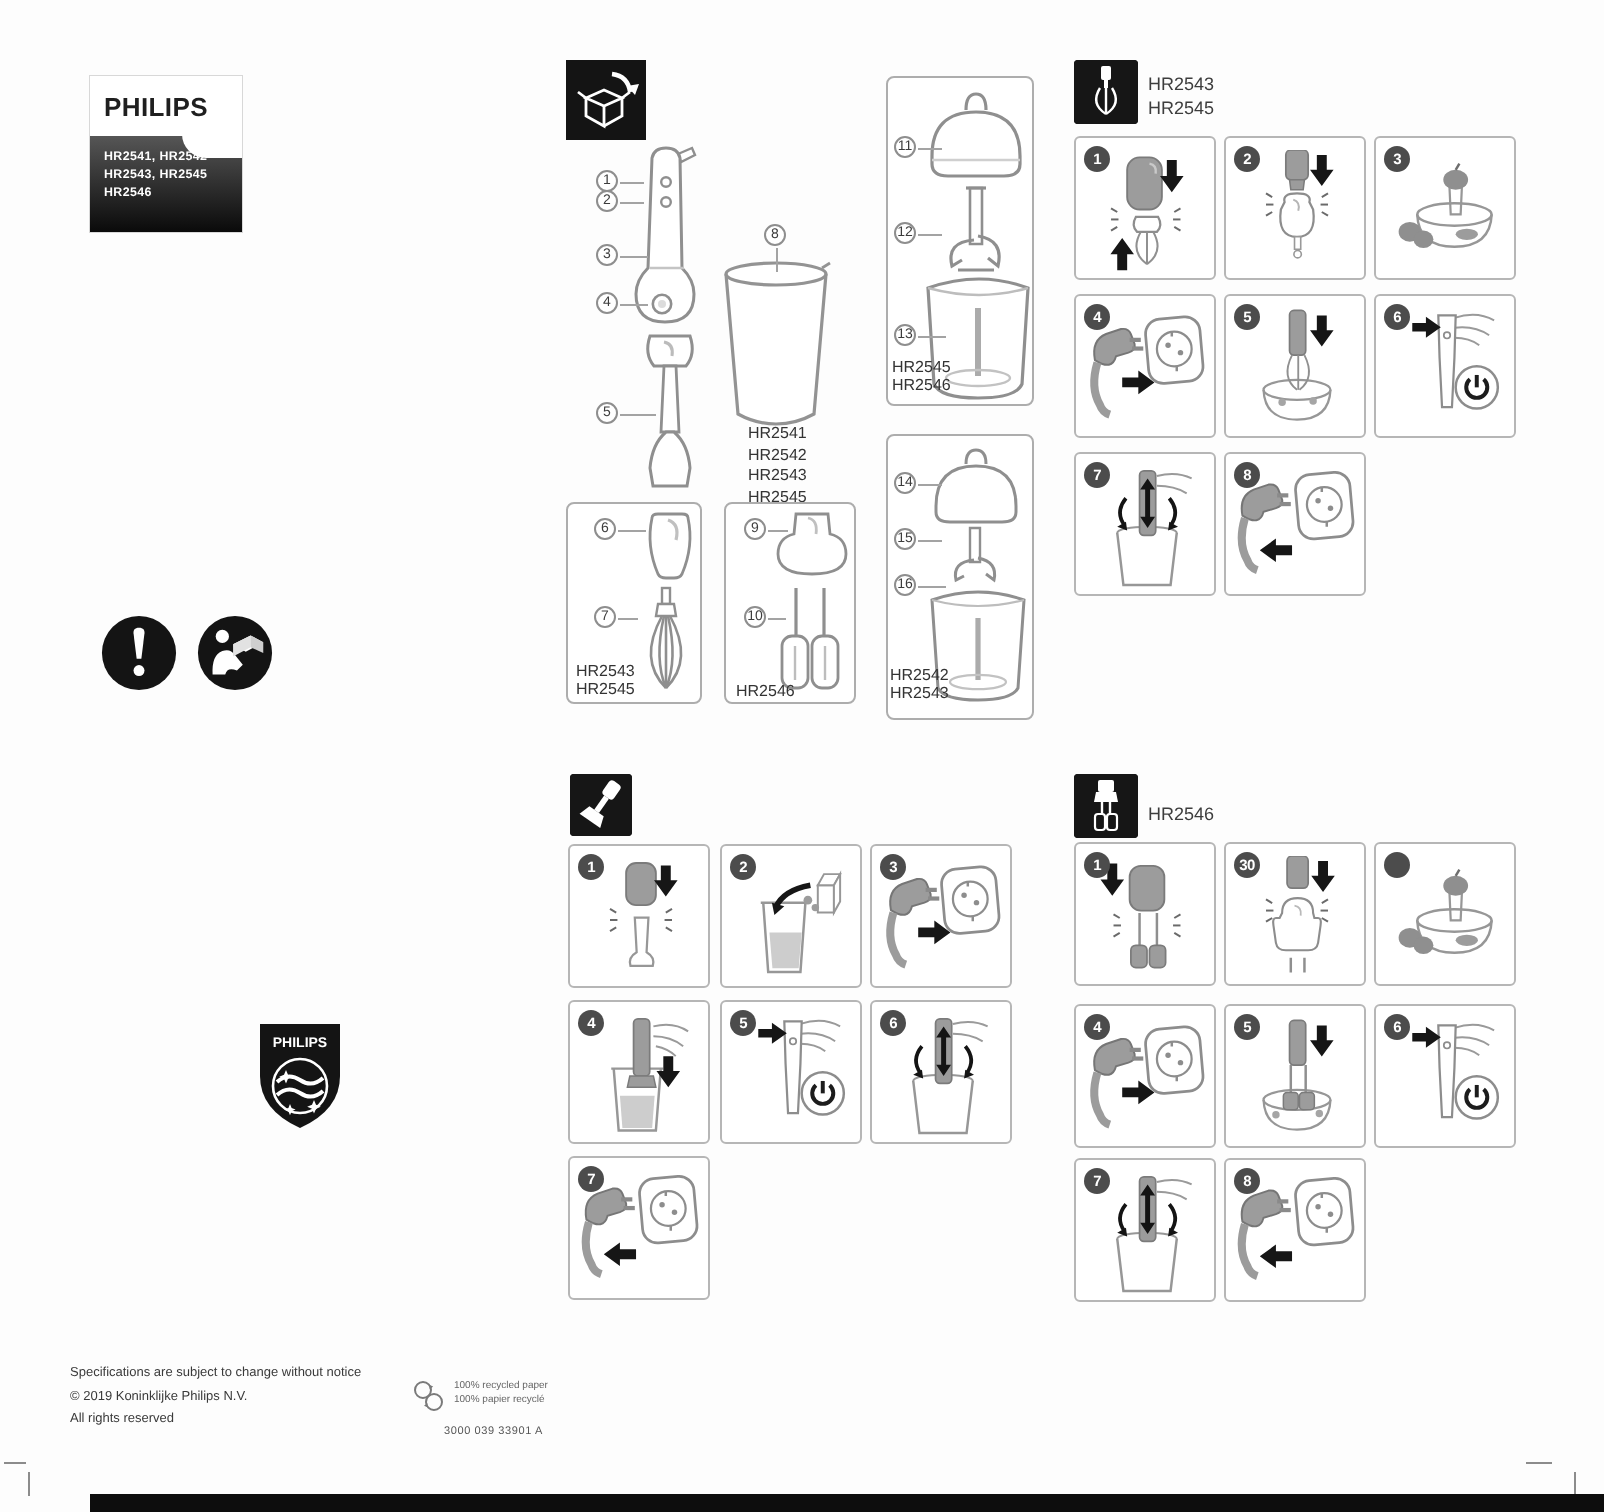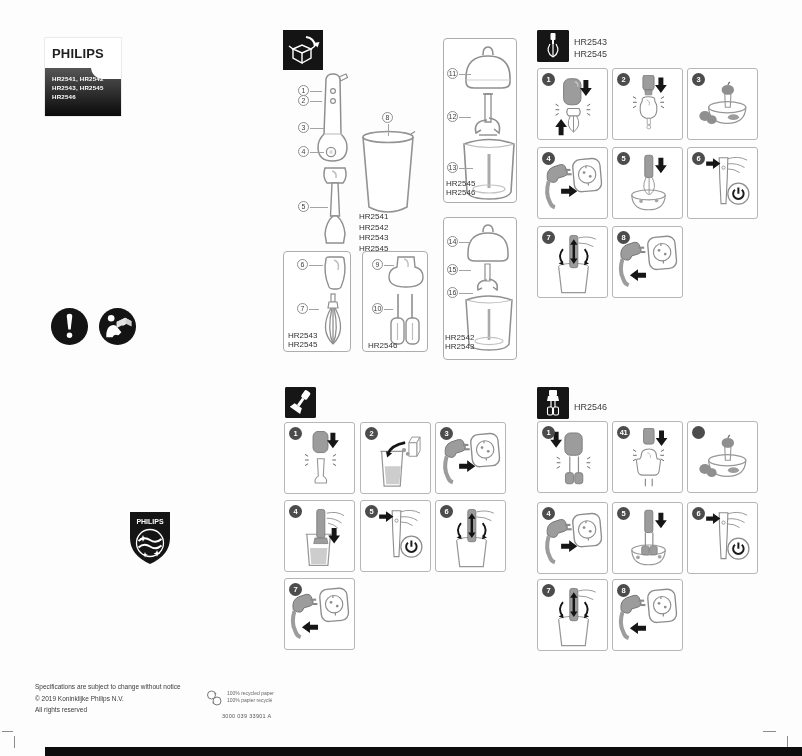--- a/index.html
+++ b/index.html
@@ -308,21 +308,21 @@
     <path d="M14 5 q5 1 4 7" stroke="#bbb" fill="none" stroke-width="1.5"></path>
     <path d="M14 17 l-1.5 33 h9 l-1.5 -33z" fill="#fff" stroke="#8f8f8f" stroke-width="1.4"></path>
     <path d="M7 68 q1 -12 8 -18 h4 q7 6 8 18 l-1.5 9 h-17z" fill="#fff" stroke="#8f8f8f" stroke-width="1.5"></path>
   </svg>
 
   <svg class="abs" style="left:360px;top:128px" width="56" height="86" viewBox="0 0 56 86">
     <path d="M3 9 l6 70 q9 5 19 5 q10 0 19 -5 l6 -70" fill="#fff" stroke="#939393" stroke-width="1.6"></path>
     <ellipse cx="28" cy="9" rx="25" ry="5.5" fill="#fff" stroke="#939393" stroke-width="1.6"></ellipse>
     <path d="M51 6 l4 -2.5" stroke="#939393" stroke-width="1.4"></path>
   </svg>
-  <div class="abs plabel" style="left:359px;top:212px">
+  <div class="abs plabel" style="left:374px;top:212px">
     <div>HR2541</div>
     <div>HR2542</div>
     <div>HR2543</div>
     <div>HR2545</div>
   </div>
 
   <div class="abs pbox" style="left:283px;top:251px;width:68px;height:101px"></div>
   <svg class="abs" style="left:322px;top:256px" width="26" height="34" viewBox="0 0 26 34">
     <path d="M4 3 q0 -2 3 -2 h12 q3 0 3 2 q3 14 -3 28 q-1 2 -4 2 h-4 q-3 0 -4 -2 q-6 -14 -3 -28z" fill="#fff" stroke="#8f8f8f" stroke-width="1.4"></path>
     <path d="M12 4 q6 2 4 10" stroke="#c0c0c0" fill="none" stroke-width="1.6"></path>
@@ -566,21 +566,21 @@
     <div>HR2546</div>
   </div>
 
   <div class="panel" style="left:537px;top:421px">
     <span class="badge">1</span>
     <svg class="ill" viewBox="0 0 100 100">
         <use href="#sym-attach-beaters"></use>
       </svg>
   </div>
   <div class="panel" style="left:612px;top:421px">
-    <span class="badge">41</span>
+    <span class="badge">30</span>
     <svg class="ill" viewBox="0 0 100 100">
         <use href="#sym-attach-shaft-coupling"></use>
       </svg>
   </div>
   <div class="panel" style="left:687px;top:421px">
     <span class="badge"></span>
     <svg class="ill" viewBox="0 0 100 100">
         <use href="#sym-bowl-food"></use>
       </svg>
   </div>

